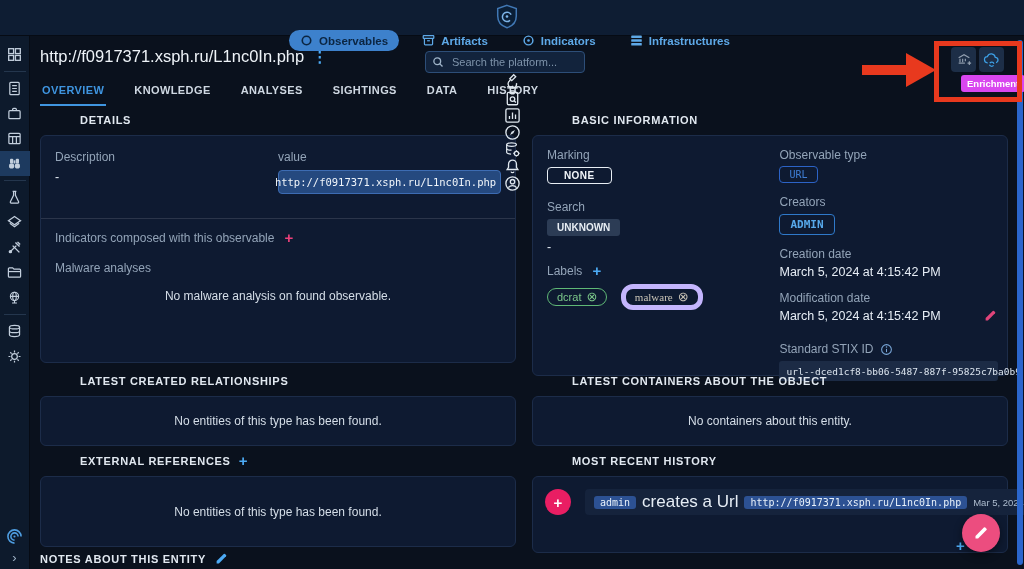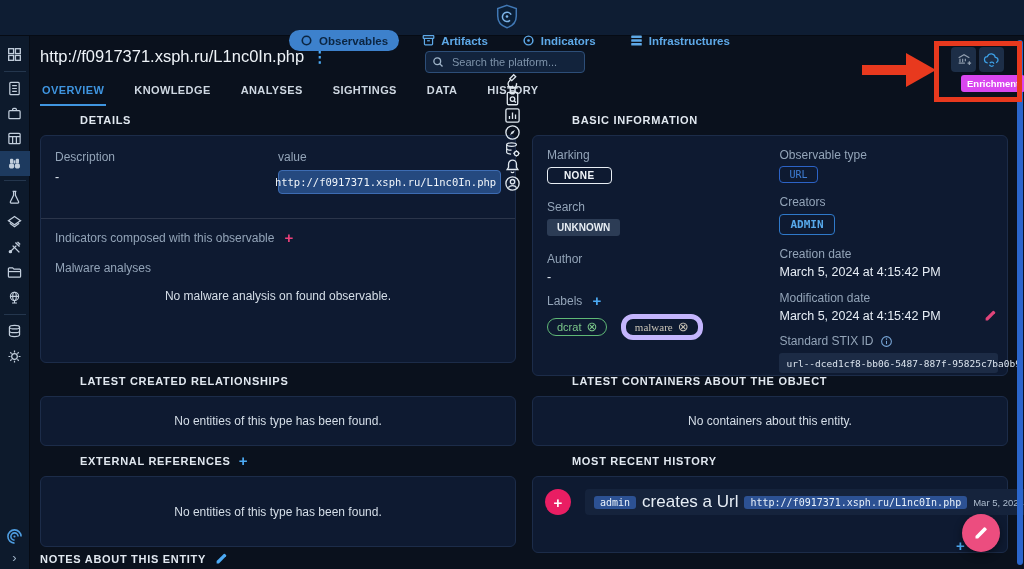--- a/index.html
+++ b/index.html
@@ -374,21 +374,20 @@
   <div class="sec" style="left:502px; top:76px;">
     <div class="sec-head">
         <span class="sec-title">BASIC INFORMATION</span>
       </div>
     <div class="card basic-card">
       <div class="b-col left">
         <div class="flabel">Marking</div>
         <span class="chip-none">NONE</span>
         <div class="flabel mt16">Search</div>
         <span class="chip-unknown">UNKNOWN</span>
-        <div class="flabel mt16">Author</div>
         <div class="fvalue mt4">-</div>
         <div class="inline-head" style="margin-top:10px;">
           <span class="flabel">Labels</span>
           <span class="plus">+</span>
         </div>
         <div class="mt6">
           <span class="label-chip chip-dcrat">
               <span>dcrat</span>
               <span class="cx">⊗</span>
             </span>
@@ -400,21 +399,21 @@
       </div>
       <div class="b-col right">
         <div class="flabel">Observable type</div>
         <span class="chip-url">URL</span>
         <div class="flabel mt12">Creators</div>
         <span class="chip-admin">ADMIN</span>
         <div class="flabel mt12">Creation date</div>
         <div class="fvalue mt4">March 5, 2024 at 4:15:42 PM</div>
         <div class="flabel mt12">Modification date</div>
         <div class="fvalue mt4">March 5, 2024 at 4:15:42 PM</div>
-        <div class="stix-row" style="margin-top:11px;">
+        <div class="stix-row" style="margin-top:19px;">
           <span class="flabel">Standard STIX ID</span>
           <svg width="13" height="13" viewBox="0 0 16 16" fill="none" stroke="#79a7d8" stroke-width="1.3">
               <circle cx="8" cy="8" r="6"></circle>
               <path d="M8 7.2v4"></path>
               <circle cx="8" cy="4.8" r="0.9" fill="#79a7d8" stroke="none"></circle>
             </svg>
         </div>
         <div class="stix-chip">
           <span>url--dced1cf8-bb06-5487-887f-95825c7ba0b9</span>
           <svg style="margin-left:auto;" width="13" height="13" viewBox="0 0 16 16" fill="none" stroke="#4dabf5" stroke-width="1.4">

